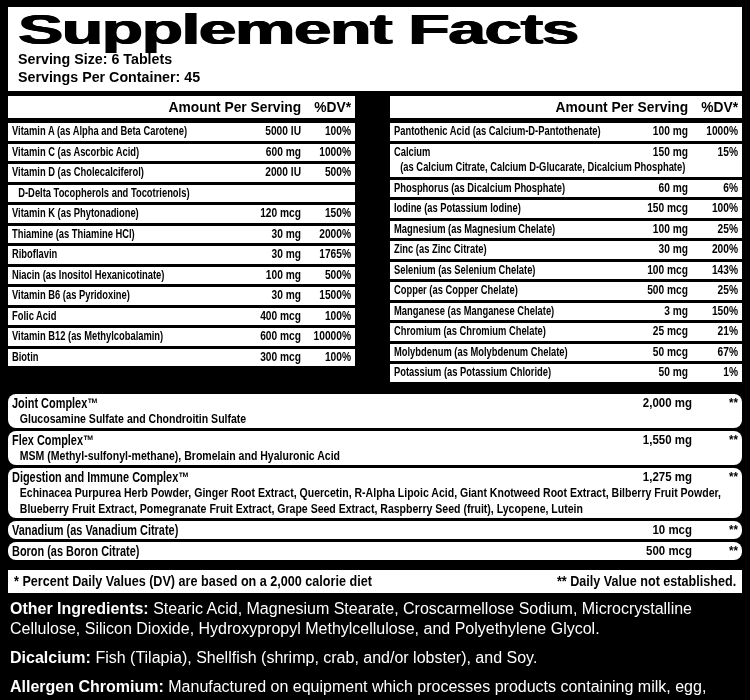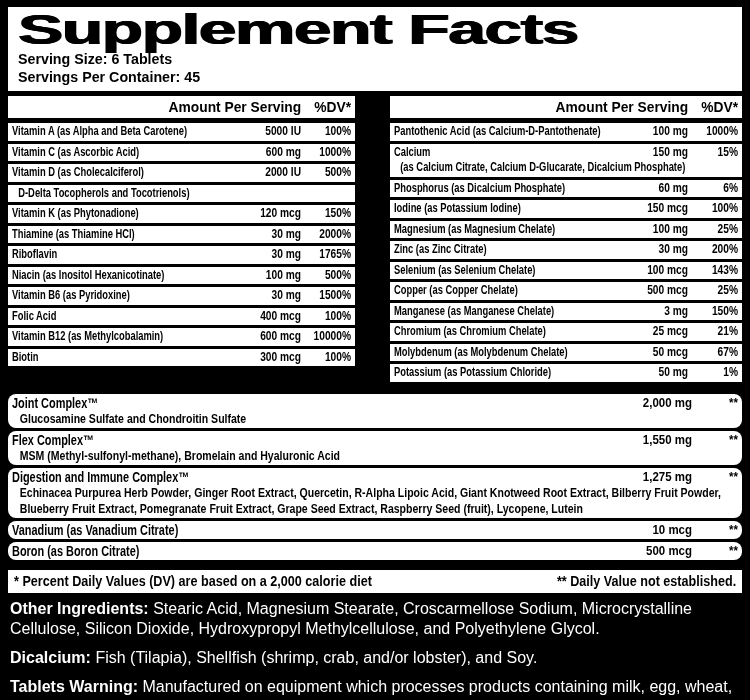--- a/index.html
+++ b/index.html
@@ -302,16 +302,16 @@
     </div>
 
   <div class="panel footbar">
     <span class="fn-left">* Percent Daily Values (DV) are based on a 2,000 calorie diet</span>
     <span class="fn-right">** Daily Value not established.</span>
   </div>
 
   <div class="footer">
     <p><b>Other Ingredients:</b> <span>Stearic Acid, Magnesium Stearate, Croscarmellose Sodium, Microcrystalline Cellulose, Silicon Dioxide, Hydroxypropyl Methylcellulose, and Polyethylene Glycol.</span></p>
     <p><b>Dicalcium:</b> <span>Fish (Tilapia), Shellfish (shrimp, crab, and/or lobster), and Soy.</span></p>
-    <p><b>Tablets Warning:</b> <span>Manufactured on equipment which processes products containing milk, egg, wheat, soybeans, shellfish, fish oil, tree nuts, and peanuts.</span></p>
+    <p><b>Allergen Chromium:</b> <span>Manufactured on equipment which processes products containing milk, egg, wheat, soybeans, shellfish, fish oil, tree nuts, and peanuts.</span></p>
   </div>
 
 </div>
 
 </body></html>

